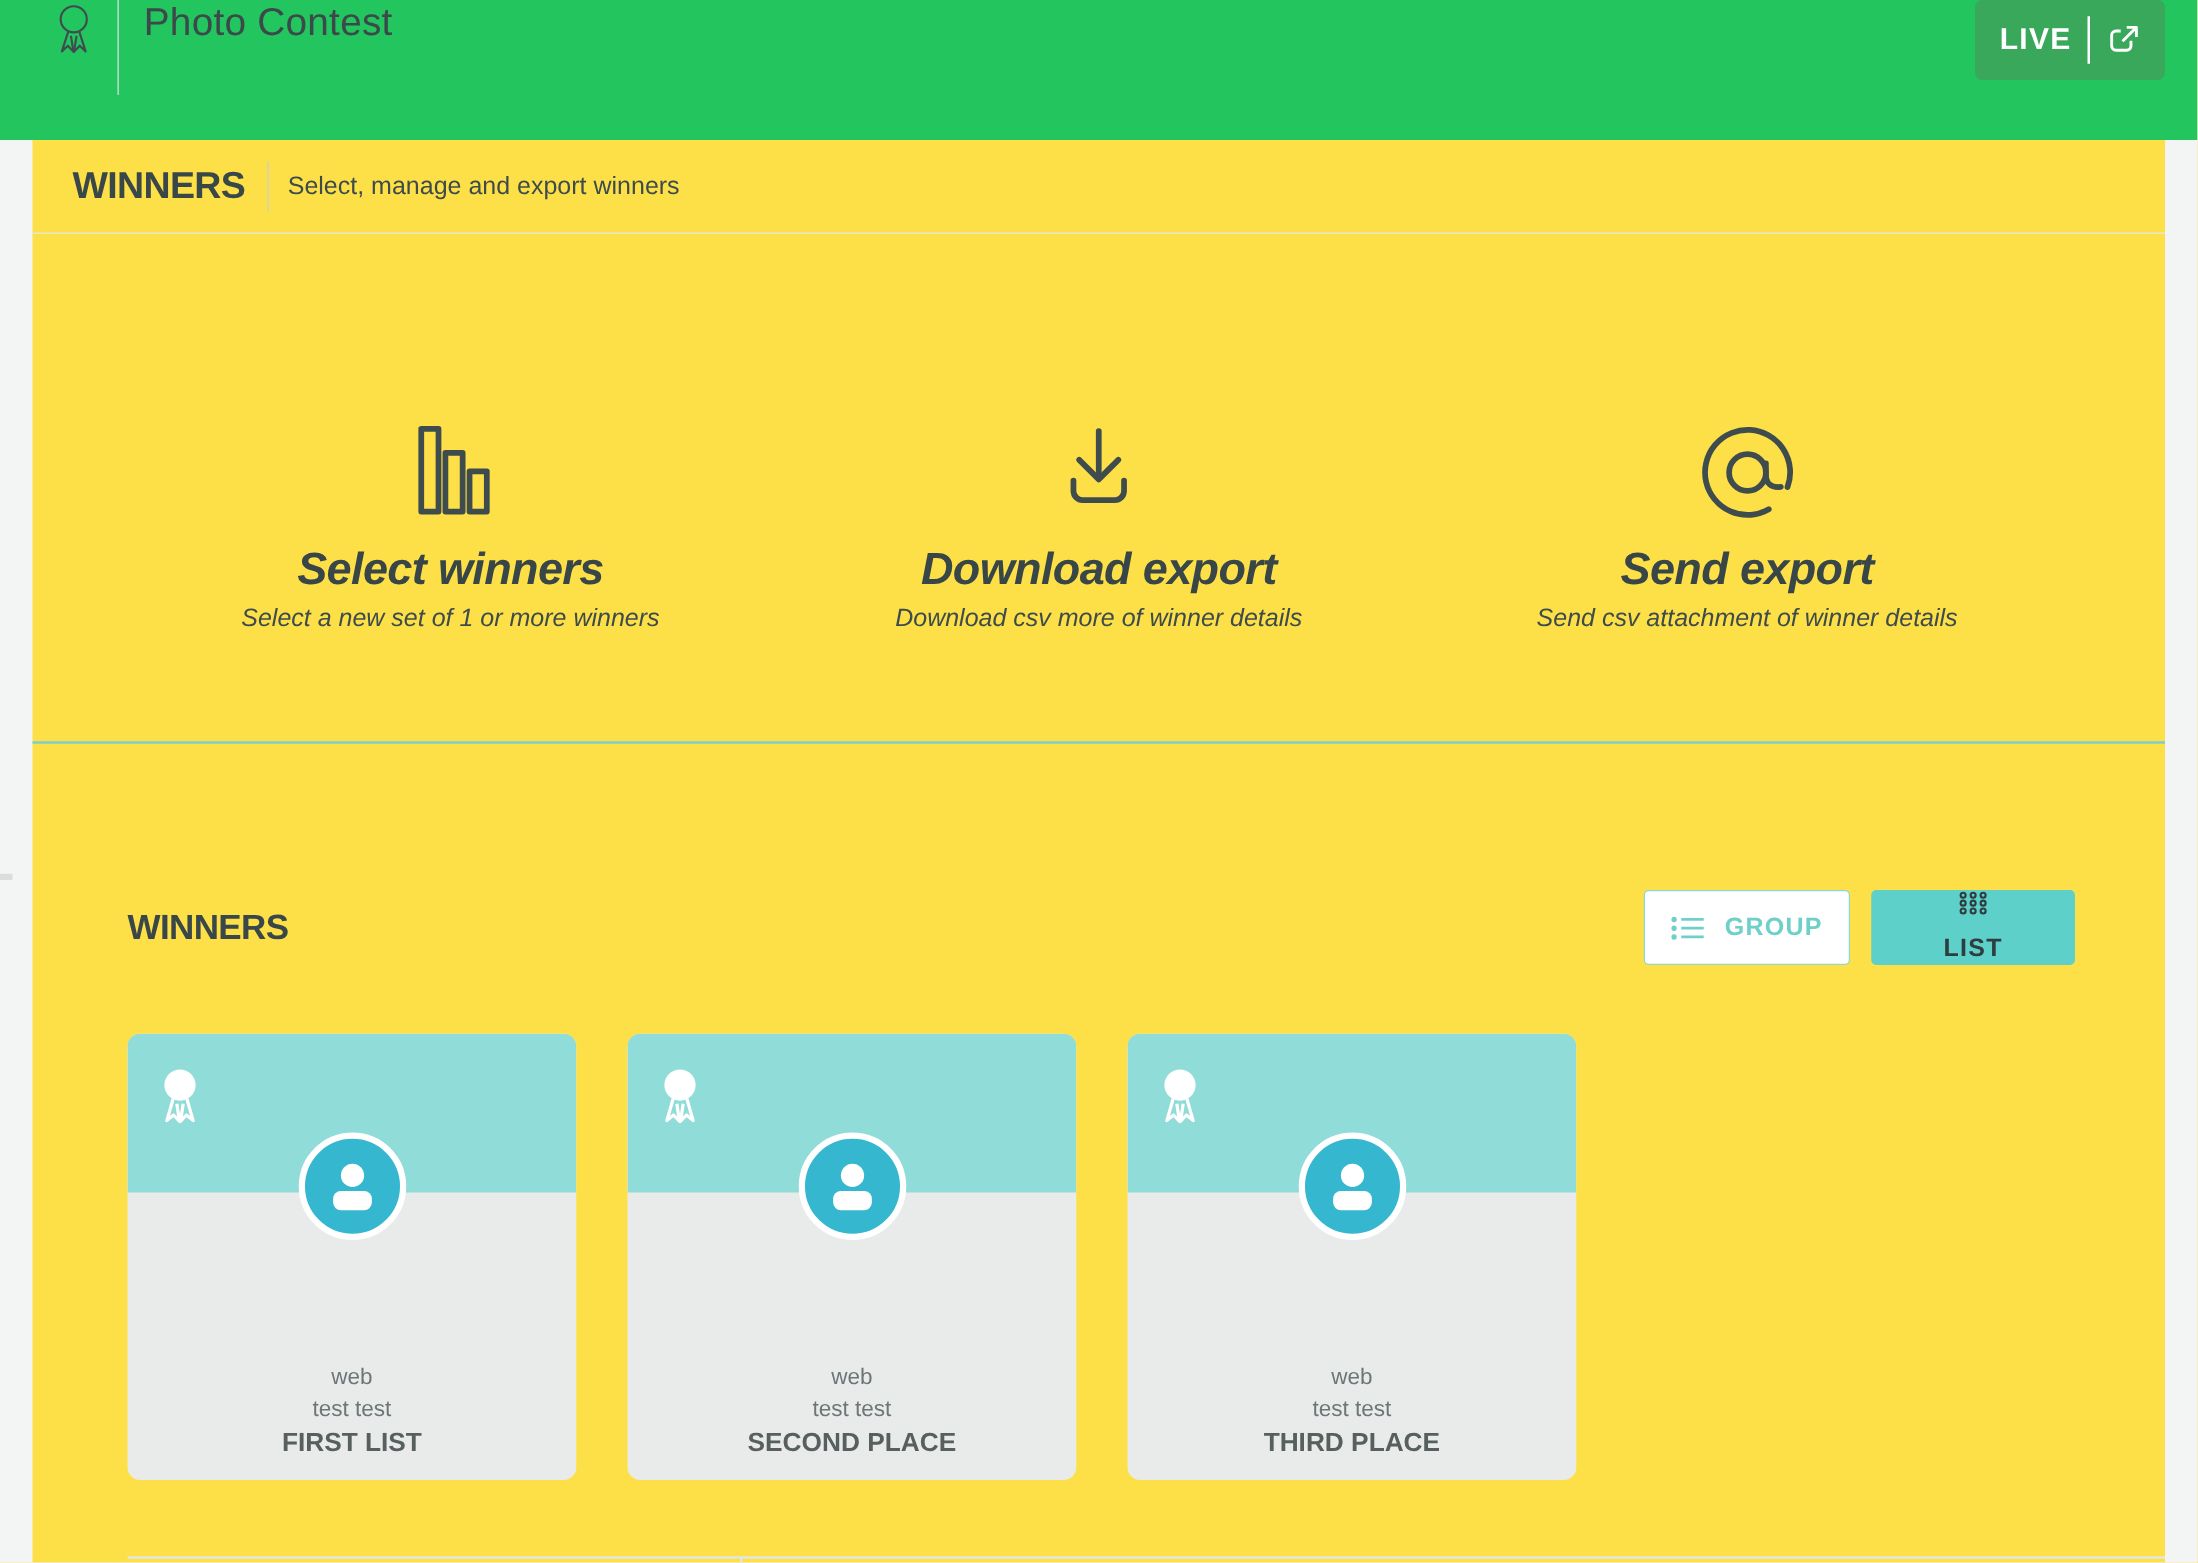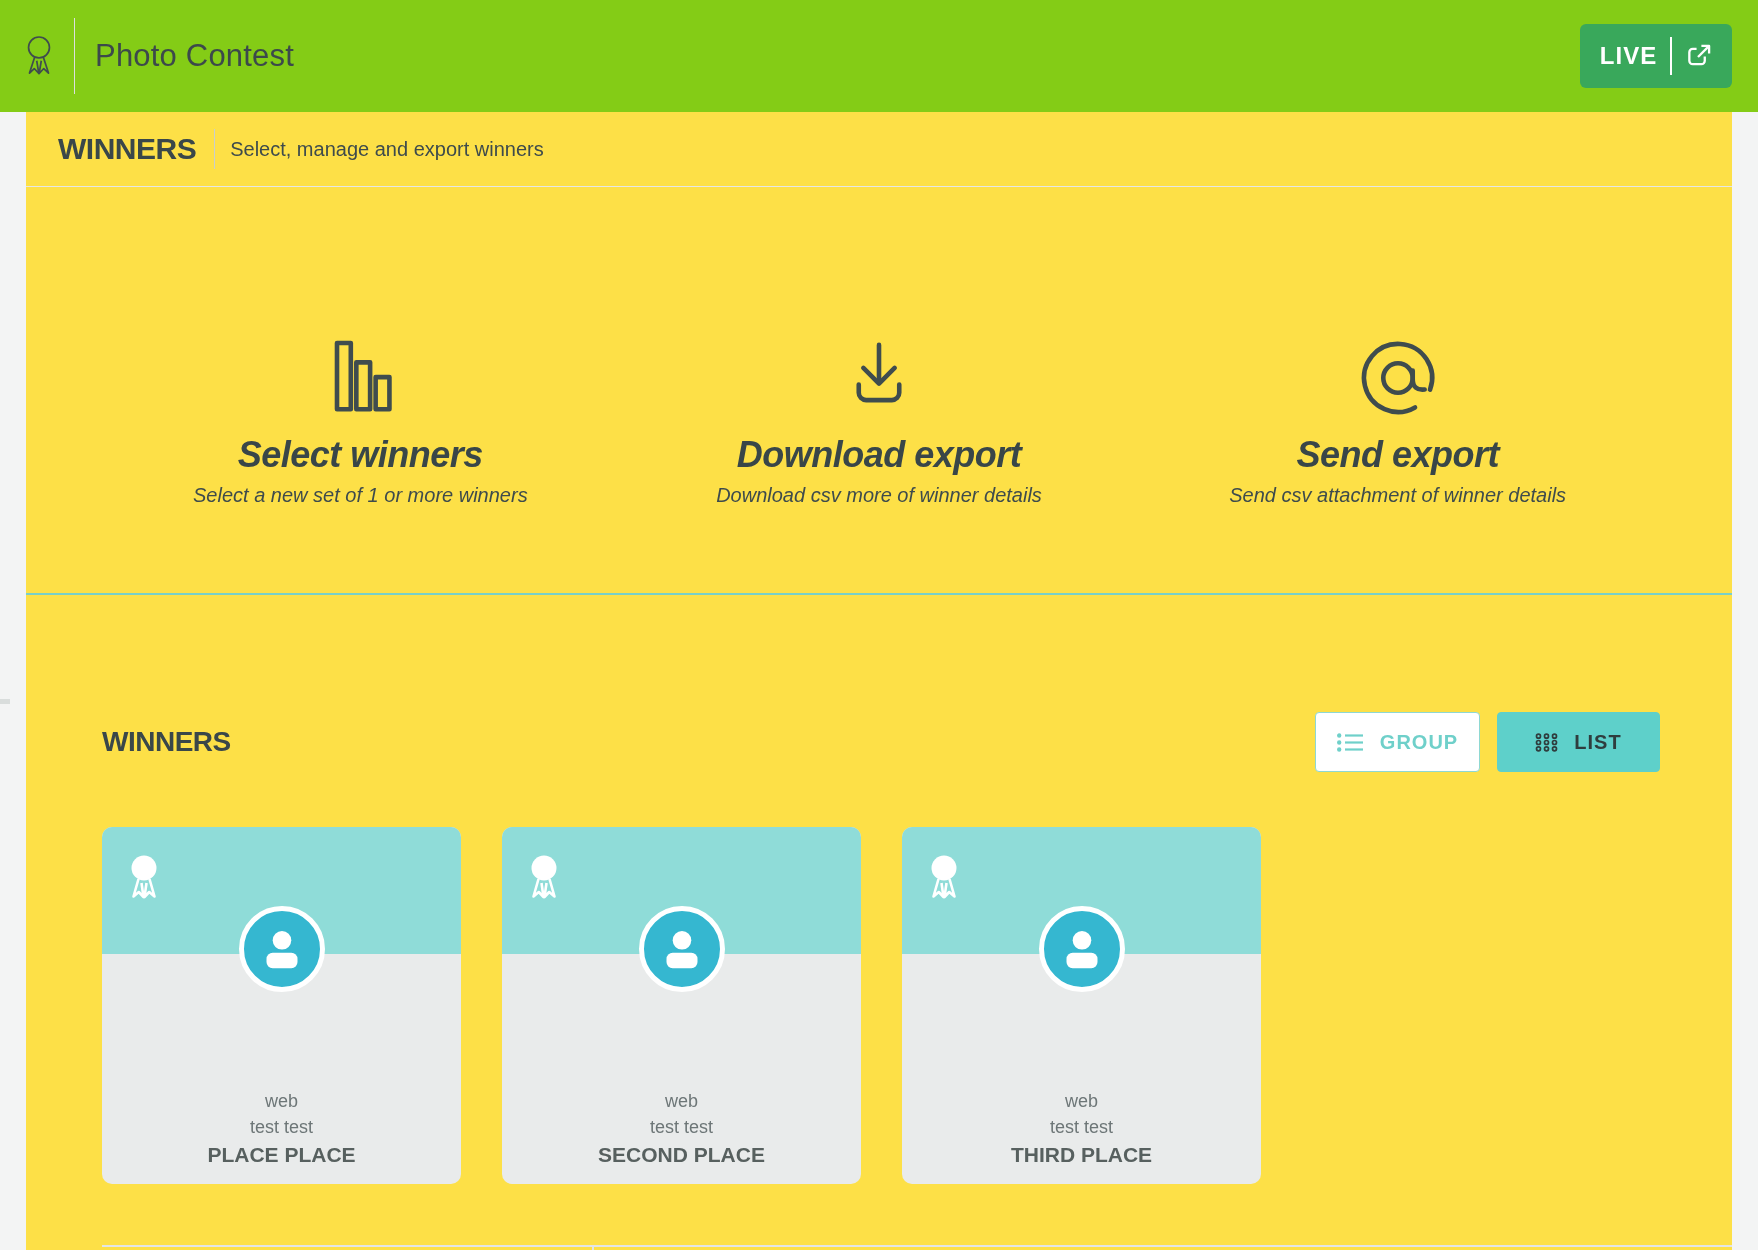--- a/index.html
+++ b/index.html
@@ -2,22 +2,22 @@
 <html><head>
 <meta charset="utf-8">
 <style>
   * { margin:0; padding:0; box-sizing:border-box; }
   html,body { width:1758px; height:1250px; overflow:hidden;
     font-family:"Liberation Sans","DejaVu Sans",sans-serif;
     background:#f3f4f4; color:#3e4b4d; }
   .page { position:relative; width:1758px; height:1250px; }
 
   
-  .topbar { height:112px; display:flex; align-items:center;
-    padding:0 26px 0 20px; background:#84cc16; }
+  .topbar { height:112px; display:flex; 
+    padding:0 26px 0 40px; background:#22c55e; }
   .topbar-icon { width:38px; height:48px; flex:0 0 auto; }
   .topbar-vdiv { width:1px; height:76px; background:#dcdfdf; margin:0 20px 0 16px; }
   .topbar-title { font-size:31px; font-weight:400; color:#3c494b; letter-spacing:0.2px; }
   .live-btn { margin-left:auto; width:152px; height:64px; border:none; cursor:pointer;
     background:#39a85b; border-radius:6px; display:flex; align-items:center;
     justify-content:center; color:#fff; }
   .live-label { font-size:24px; font-weight:700; letter-spacing:1px; }
   .live-sep { width:2px; height:38px; background:#fff; margin:0 13px; }
 
   
@@ -42,21 +42,21 @@
 
   
   .winners-head { margin-top:117px; padding:0 72px 0 76px;
     display:flex; align-items:center; }
   .winners-title { font-size:28px; font-weight:700; letter-spacing:-0.5px; color:#3a4749; }
   .toggle { margin-left:auto; display:flex; gap:17px; }
   .toggle-btn { height:60px; border-radius:4px; display:flex; align-items:center;
     justify-content:center; gap:16px; font-size:20px; font-weight:700;
     letter-spacing:1px; cursor:pointer; font-family:inherit; }
   .toggle-group { width:165px; background:#fff; border:1px solid #8ed8d2; color:#6fd0ca; }
-  .toggle-list  { width:163px; background:#5ed0ca; border:1px solid #5ed0ca; color:#2f3d3e; }
+  .toggle-list  { width:163px; background:#5ed0ca; border:1px solid #5ed0ca; color:#2f3d3e;flex-direction:column; }
 
   
   .cards { display:flex; gap:41px; padding:0 76px; margin-top:55px;align-items:flex-end; }
   .card { width:359px; height:357px; border-radius:10px; overflow:hidden;
     position:relative; background:#e9ebeb; cursor:pointer; }
   .card-top { height:127px; background:#8fdcd8; position:relative; }
   .card-ribbon { position:absolute; left:22px; top:24px; width:40px; height:52px; }
   .card-avatar { position:absolute; left:50%; top:79px; transform:translateX(-50%);
     width:86px; height:86px; border-radius:50%; background:#35b7d0;
     border:5px solid #fff; display:flex; align-items:center; justify-content:center; }
@@ -208,21 +208,21 @@
         </div>
         <div class="card-avatar">
           <svg viewBox="0 0 100 100">
             <circle cx="50" cy="36" r="15" fill="#ffffff"></circle>
             <rect x="25" y="56" width="50" height="25" rx="10" fill="#ffffff"></rect>
           </svg>
         </div>
         <div class="card-text">
           <div class="card-source">web</div>
           <div class="card-name">test test</div>
-          <div class="card-place">PLACE PLACE</div>
+          <div class="card-place">FIRST LIST</div>
         </div>
       </div>
 
       <div class="card">
         <div class="card-top">
           <svg class="card-ribbon" viewBox="0 0 40 52">
             <circle cx="20" cy="17" r="12.5" fill="#ffffff"></circle>
             <g fill="none" stroke="#ffffff" stroke-width="2.6" stroke-linejoin="round">
               <path d="M14.5 28 L9.5 45.5 L14.8 41 L19.5 46 L17.5 32"></path>
               <path d="M25.5 28 L30.5 45.5 L25.2 41 L20.5 46 L22.5 32"></path>

